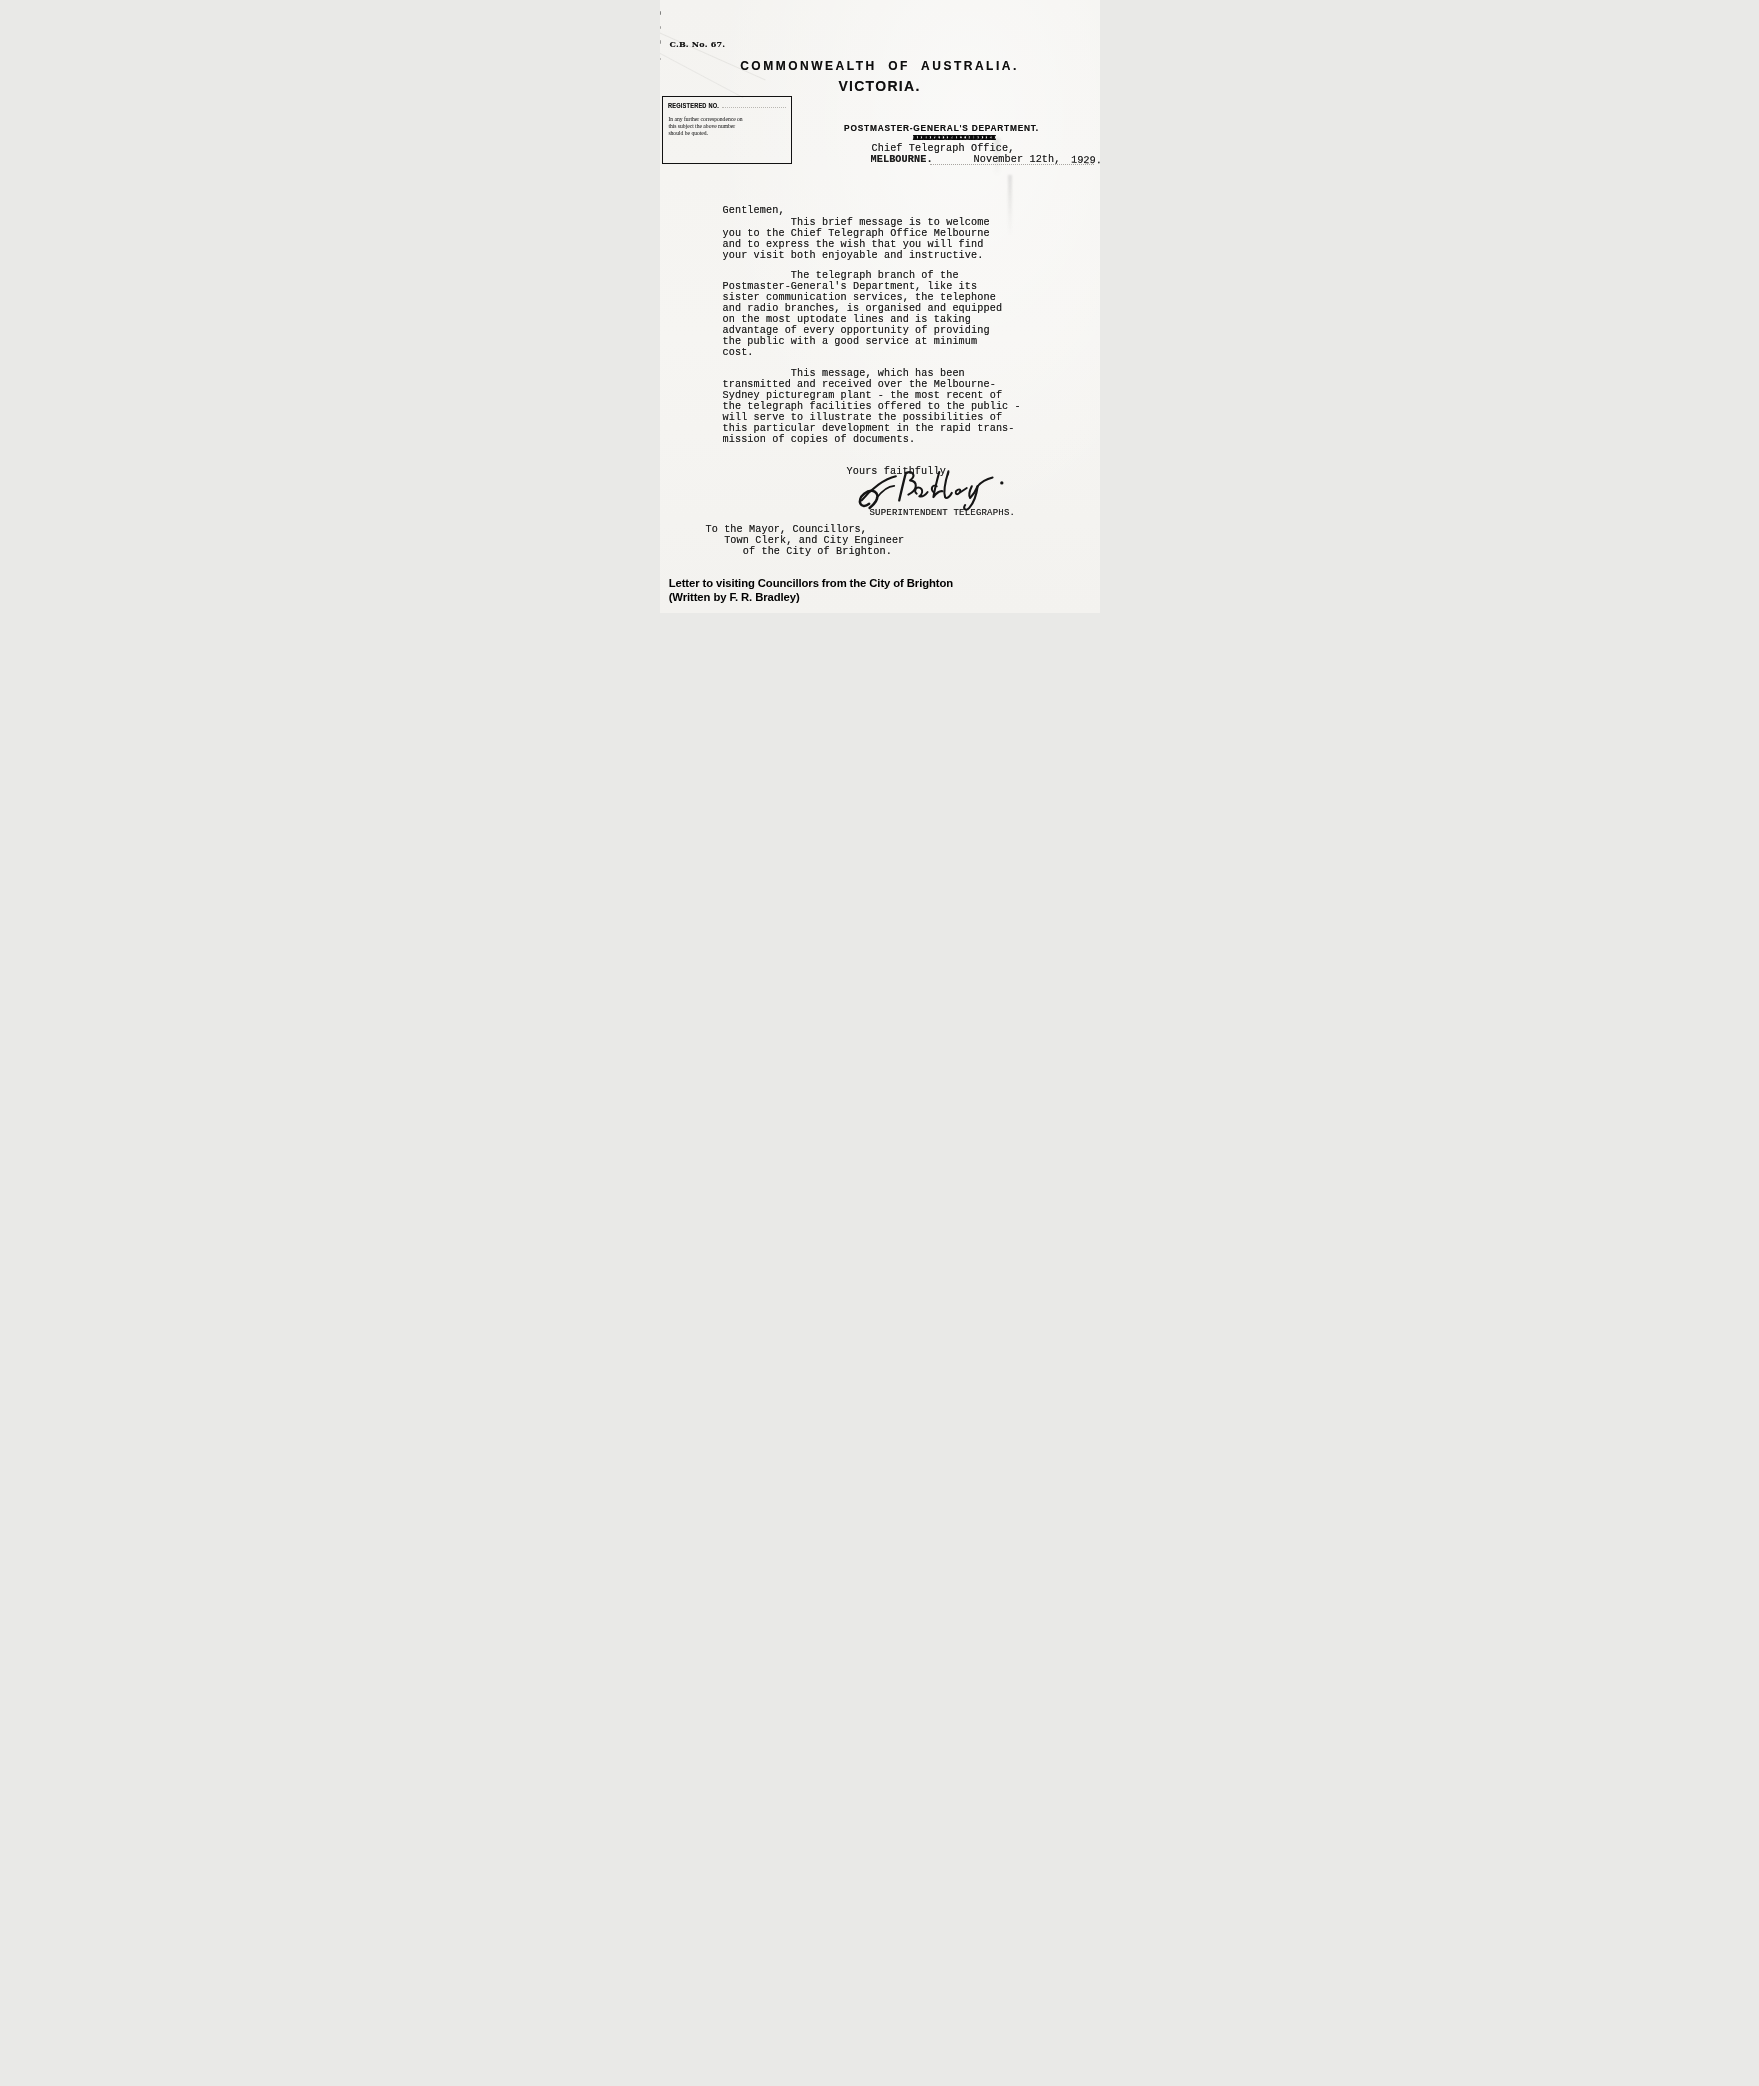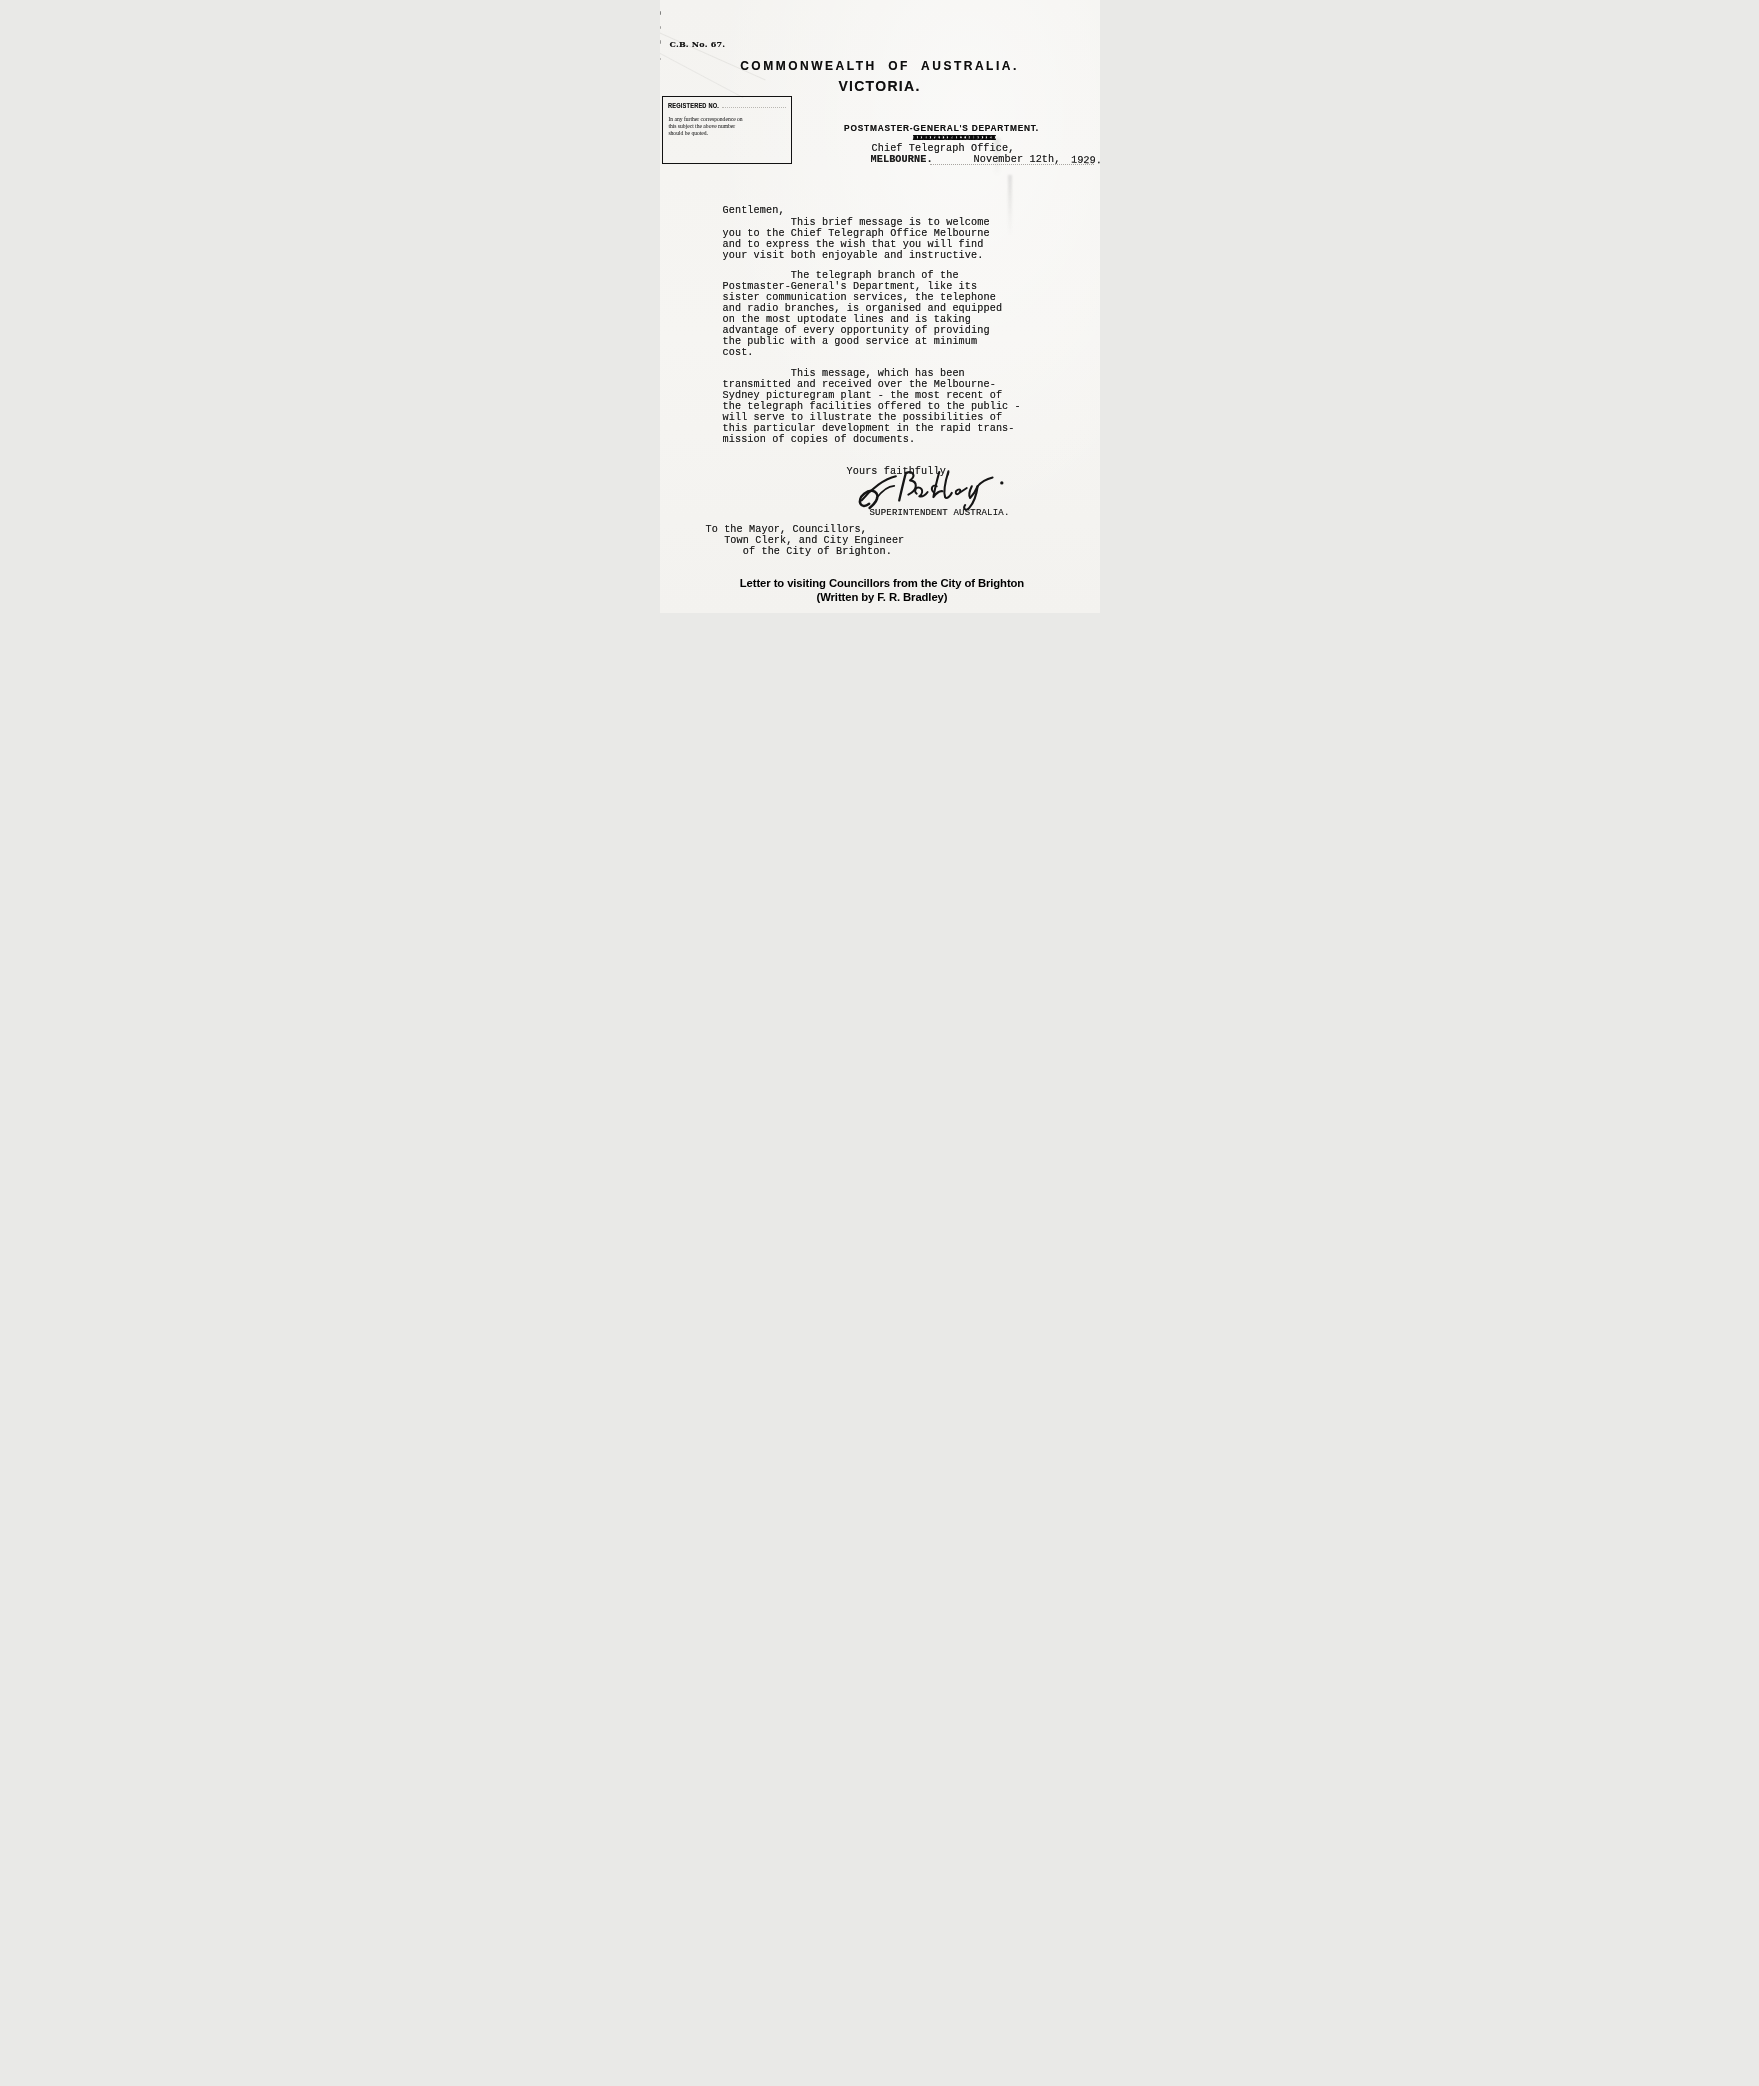--- a/index.html
+++ b/index.html
@@ -123,21 +123,20 @@
   .signature { left: 195px; top: 462px; width: 161px; height: 51px; }
   .signature path { stroke: #151515; fill: none; stroke-linecap: round; stroke-linejoin: round; }
 
   
   .caption {
     left: 9.2px; top: 576px; right: 4.2px;
     font-weight: bold; font-size: 11.3px; line-height: 14px;
     color: #000;
     letter-spacing: -0.1px;
     font-family: "Liberation Sans", sans-serif;
-    text-align: center;
   }
 
   
   .smudge {
     left: 348px; top: 175px; width: 4.2px; height: 61px;
     background: linear-gradient(180deg, rgba(70,70,70,.14), rgba(70,70,70,.05) 60%, rgba(70,70,70,0));
     filter: blur(1.3px);
   }
   .smudge2 {
     left: 334px; top: 138px; width: 6.7px; height: 38px;
@@ -221,21 +220,21 @@
     <path d="M188,72 C180,64 186,52 196,58" stroke-width="4.5"></path>
     <path d="M202,24 C196,46 190,72 188,84 C194,76 202,68 210,70" stroke-width="5"></path>
     <path d="M224,22 C216,48 212,72 216,84 C220,90 228,82 232,74" stroke-width="5"></path>
     <path d="M242,70 C250,62 256,66 250,74 C246,79 240,78 242,70 M250,74 C256,70 262,66 268,62" stroke-width="4.5"></path>
     <path d="M280,58 C274,70 272,80 276,86 C282,80 290,68 294,58" stroke-width="5"></path>
     <path d="M294,58 C292,74 286,96 274,110 C266,119 258,112 264,103" stroke-width="5"></path>
     <path d="M294,58 C304,46 318,40 330,37" stroke-width="4.5"></path>
     <circle cx="352" cy="50" r="4" fill="#151515" stroke="none"></circle>
   </svg>
 
-  <div class="abs typew signer-title">SUPERINTENDENT AUSTRALIA.</div>
+  <div class="abs typew signer-title">SUPERINTENDENT TELEGRAPHS.</div>
   <div class="abs typew recipients"><div class="tline">To the Mayor, Councillors,</div><div class="tline">   Town Clerk, and City Engineer</div><div class="tline">      of the City of Brighton.</div></div>
 
   <div class="abs caption">
       <div class="tline">Letter to visiting Councillors from the City of Brighton</div>
       <div class="tline">(Written by F. R. Bradley)</div>
     </div>
 
 </div>
 
 

